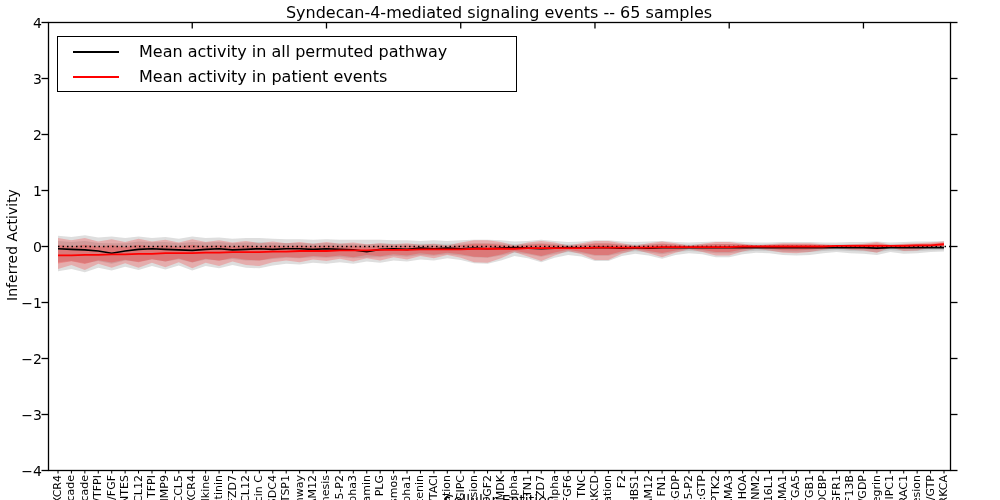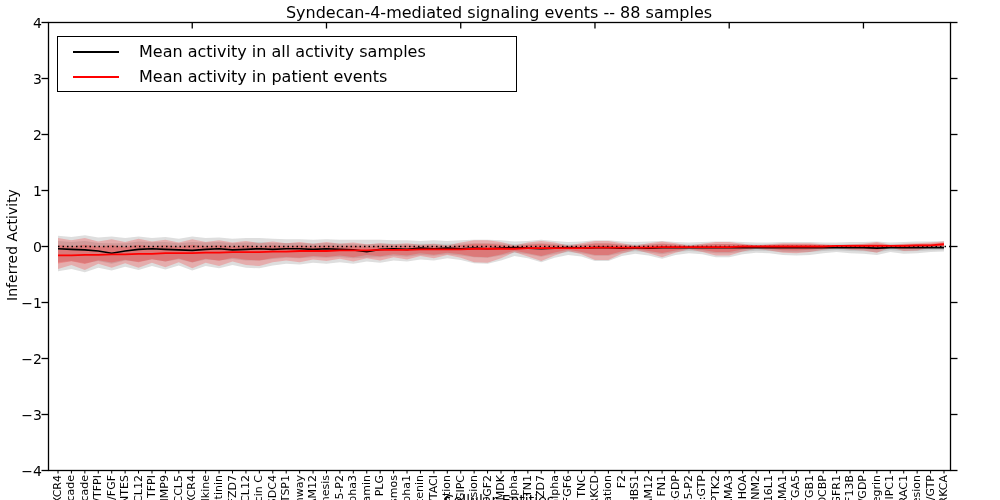--- a/index.html
+++ b/index.html
@@ -124,21 +124,21 @@
       <line x1="850.030303030303" y1="470.5" x2="850.030303030303" y2="473.5" stroke="#000" stroke-width="1"></line>
       <line x1="863.4545454545454" y1="470.5" x2="863.4545454545454" y2="473.5" stroke="#000" stroke-width="1"></line>
       <line x1="876.8787878787879" y1="470.5" x2="876.8787878787879" y2="473.5" stroke="#000" stroke-width="1"></line>
       <line x1="890.3030303030303" y1="470.5" x2="890.3030303030303" y2="473.5" stroke="#000" stroke-width="1"></line>
       <line x1="903.7272727272727" y1="470.5" x2="903.7272727272727" y2="473.5" stroke="#000" stroke-width="1"></line>
       <line x1="917.1515151515151" y1="470.5" x2="917.1515151515151" y2="473.5" stroke="#000" stroke-width="1"></line>
       <line x1="930.5757575757575" y1="470.5" x2="930.5757575757575" y2="473.5" stroke="#000" stroke-width="1"></line>
       <line x1="944" y1="470.5" x2="944" y2="473.5" stroke="#000" stroke-width="1"></line>
     </svg>
 
-  <div class="title">Syndecan-4-mediated signaling events -- 88 samples</div>
+  <div class="title">Syndecan-4-mediated signaling events -- 65 samples</div>
   <div class="ylabel">Inferred Activity</div>
   <div class="xlabel">Cellular Entities</div>
 
   <div id="ylabels">
       <div class="ytick-label" style="top: 14.5px;">4</div>
       <div class="ytick-label" style="top: 70.5px;">3</div>
       <div class="ytick-label" style="top: 126.5px;">2</div>
       <div class="ytick-label" style="top: 182.5px;">1</div>
       <div class="ytick-label" style="top: 238.5px;">0</div>
       <div class="ytick-label" style="top: 294.5px;">−1</div>
@@ -212,20 +212,20 @@
       <span class="xlab" style="left: 884.303px; top: 474.5px;">GIPC1</span>
       <span class="xlab" style="left: 897.727px; top: 474.5px;">RAC1</span>
       <span class="xlab" style="left: 911.152px; top: 474.5px;">cell adhesion</span>
       <span class="xlab" style="left: 924.576px; top: 474.5px;">Rac1/GTP</span>
       <span class="xlab" style="left: 938px; top: 474.5px;">PRKCA</span>
     </div>
 
   <div class="legend">
     <div class="legend-row">
       <span class="legend-swatch" style="background: rgb(0, 0, 0);"></span>
-      <span class="legend-label">Mean activity in all activity samples</span>
+      <span class="legend-label">Mean activity in all permuted pathway</span>
     </div>
     <div class="legend-row">
       <span class="legend-swatch" style="background: rgb(255, 0, 0);"></span>
       <span class="legend-label">Mean activity in patient events</span>
     </div>
   </div>
 </div>
 
 </body></html>

